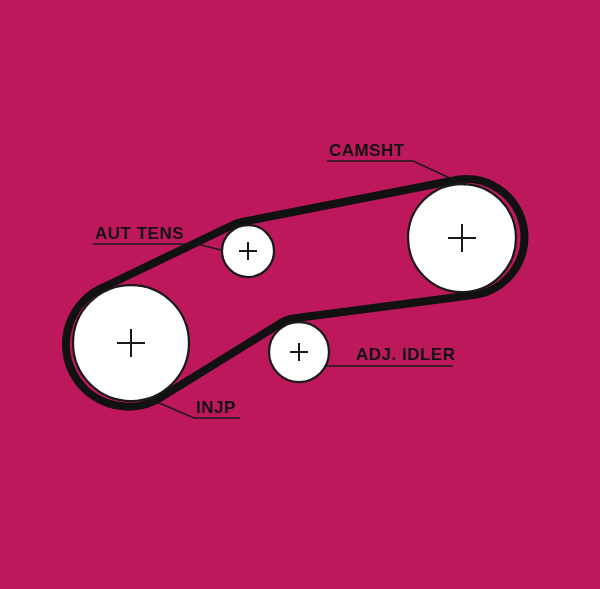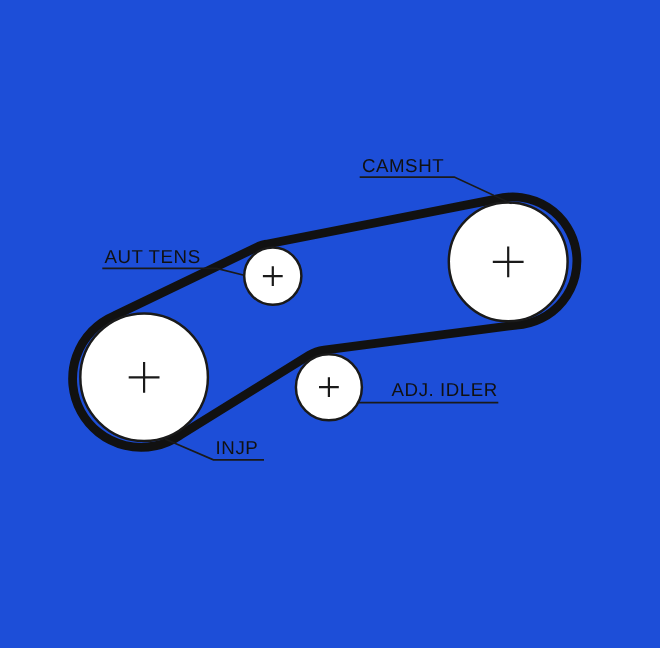--- a/index.html
+++ b/index.html
@@ -4,22 +4,23 @@
 <style>
   html, body {
     margin: 0;
     padding: 0;
     background: #ffffff;
   }
   .stage {
     position: relative;
     width: 600px;
     height: 589px;
-    background: #1d4ed8;
+    background: #be185d;
     overflow: hidden;
+    font-weight: bold;
   }
   svg {
     display: block;
   }
   svg text {
     font-family: "Liberation Sans", "DejaVu Sans", sans-serif;
     font-size: 17px;
     letter-spacing: 0.5px;
     fill: #111111;
   }

